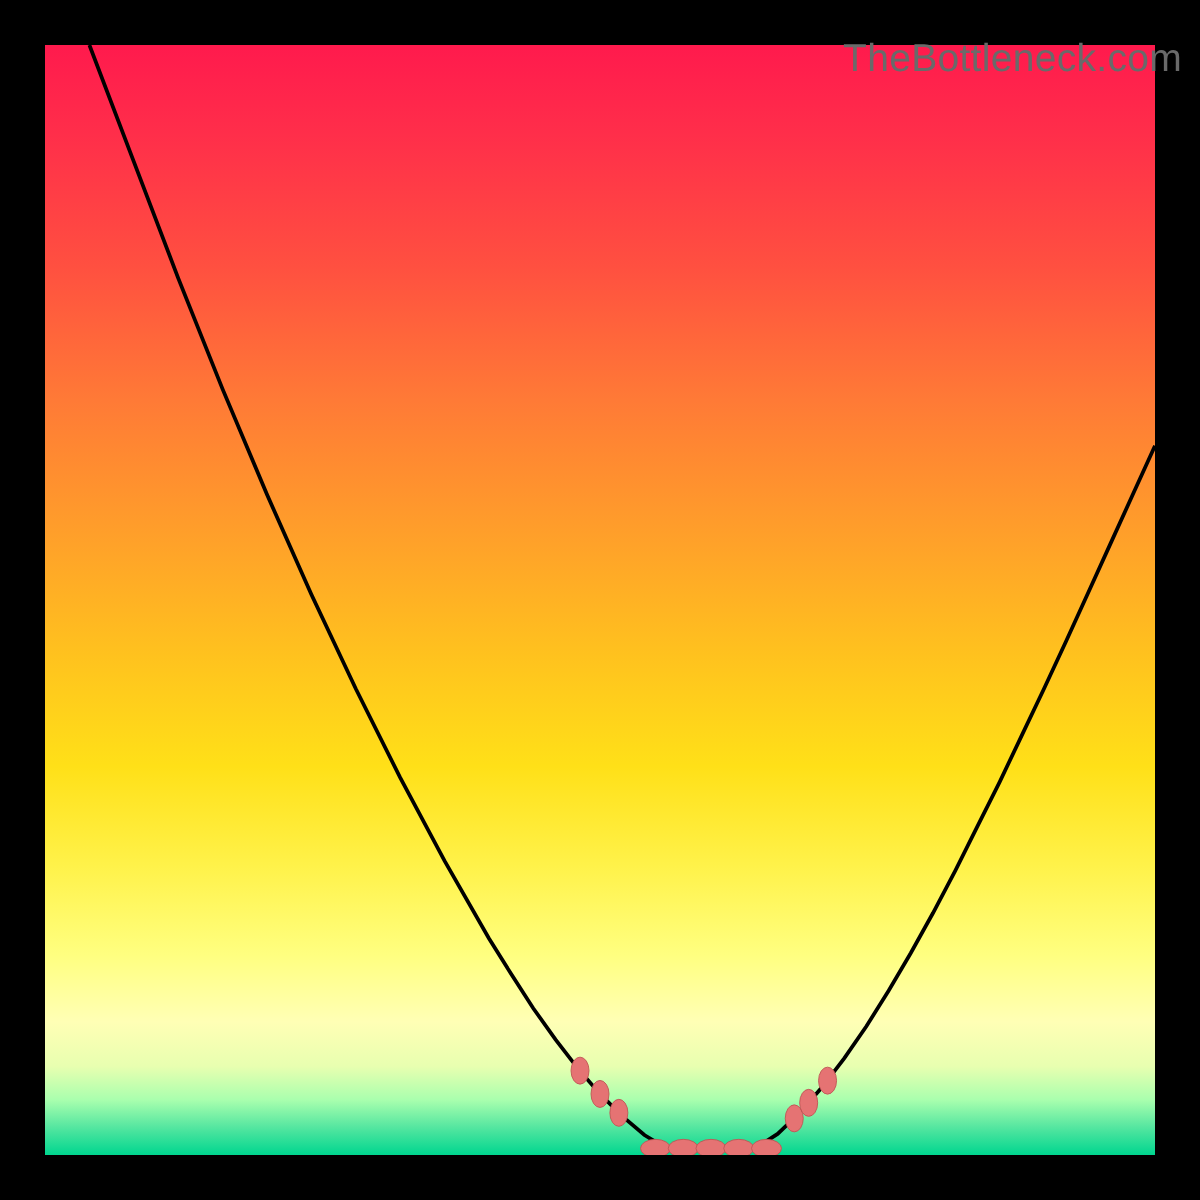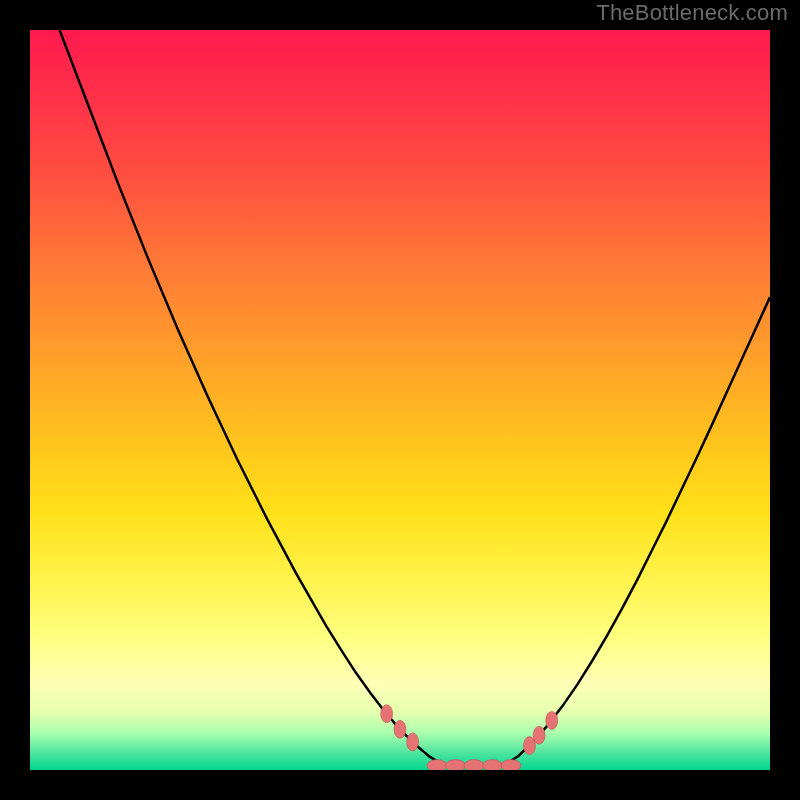--- a/index.html
+++ b/index.html
@@ -29,24 +29,24 @@
       #ffff80 82%,
       #ffffb5 88%,
       #e8ffb0 92%,
       #aaffae 95%,
       #55e6a0 97.5%,
       #00d68f 100%
     );
   }
   .watermark {
     position: absolute;
-    top: 0;
+    top: 23px;
     right: 12px;
     color: #6a6a6a;
-    font-size: 22px;
+    font-size: 26px;
     font-weight: 500;
     letter-spacing: 0.2px;
     user-select: none;
   }
   svg {
     position: absolute;
     left: 0;
     top: 0;
   }
 </style>

